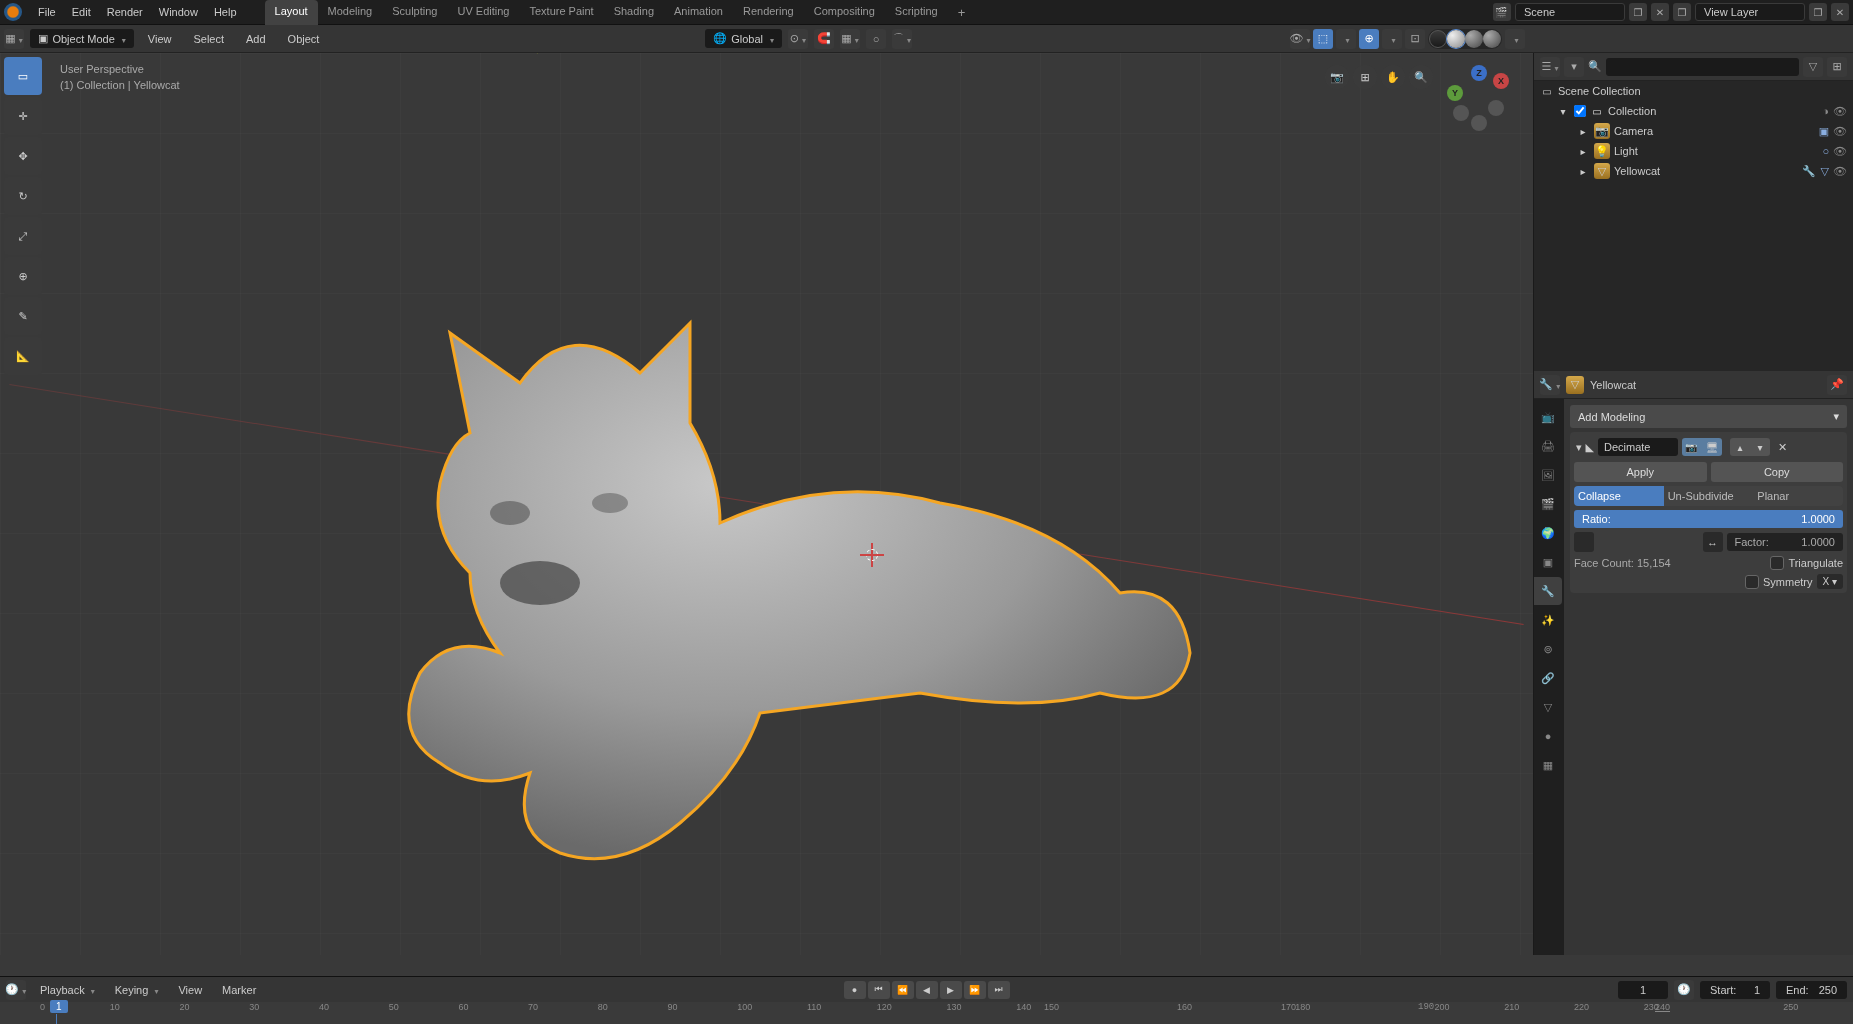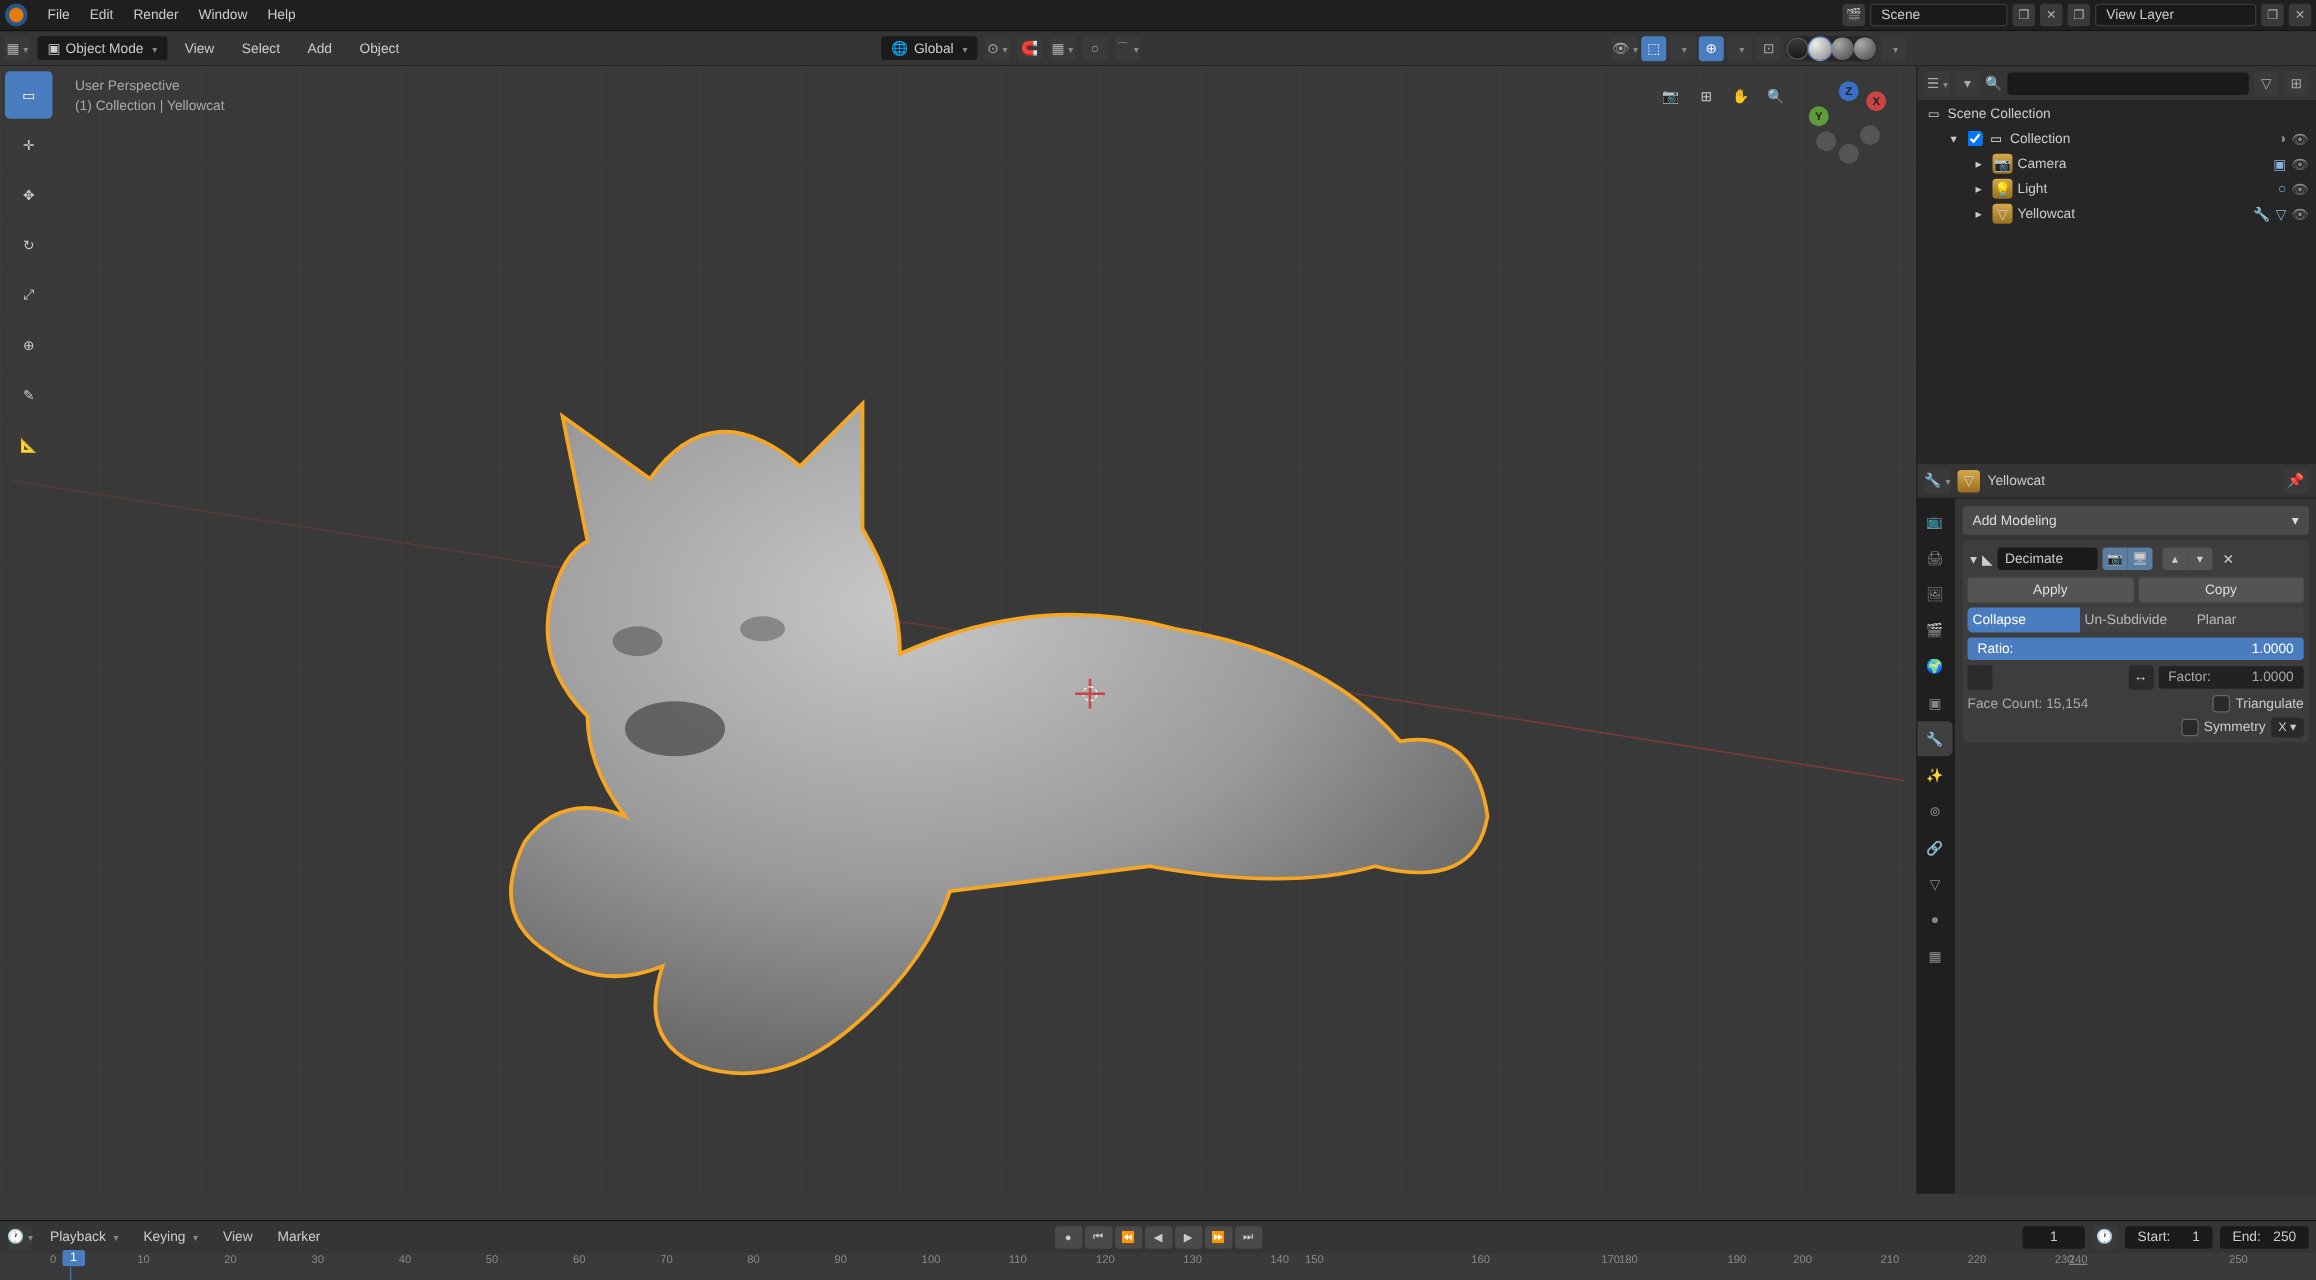--- a/index.html
+++ b/index.html
@@ -8,21 +8,21 @@
 
 .topbar { height: 25px; background: #1f1f1f; display: flex; align-items: center; padding: 0 4px; border-bottom: 1px solid #111; }
 .blender-logo { width: 18px; height: 18px; background: radial-gradient(circle, #e87d0d 40%, #265787 50%); border-radius: 50%; margin-right: 8px; }
 .menu-item { padding: 4px 8px; color: #ccc; cursor: pointer; }
 .workspace-tabs { display: flex; margin-left: 20px; }
 .ws-tab { padding: 5px 10px; color: #999; cursor: pointer; }
 .ws-tab.active { background: #424242; border-radius: 4px 4px 0 0; color: #fff; font-weight: 500; }
 .ws-plus { padding: 5px 10px; color: #999; cursor: pointer; font-size: 13px; }
 .topbar-right { margin-left: auto; display: flex; align-items: center; gap: 4px; }
 .scene-input { background: #1a1a1a; border: 1px solid #3a3a3a; color: #ccc; padding: 3px 8px; border-radius: 3px; width: 110px; height: 18px; font-size: 11px; }
-.layer-input { background: #1a1a1a; border: 1px solid #3a3a3a; color: #ccc; padding: 3px 8px; border-radius: 3px; width: 129px; height: 18px; font-size: 11px; }
+.layer-input { background: #1a1a1a; border: 1px solid #3a3a3a; color: #ccc; padding: 3px 8px; border-radius: 3px; width: 110px; height: 18px; font-size: 11px; }
 .small-btn { width: 18px; height: 18px; background: #3a3a3a; border-radius: 3px; display: flex; align-items: center; justify-content: center; cursor: pointer; color: #aaa; font-size: 10px; }
 
 
 .header-bar { height: 28px; background: #353535; display: flex; align-items: center; padding: 0 4px; border-bottom: 1px solid #222; gap: 6px; }
 .mode-selector { background: #1a1a1a; border-radius: 3px; padding: 3px 8px; display: flex; align-items: center; gap: 4px; }
 .header-menu { padding: 4px 8px; color: #ccc; cursor: pointer; }
 .header-center { margin-left: auto; display: flex; gap: 6px; align-items: center; }
 .orient-selector { background: #1a1a1a; border-radius: 3px; padding: 3px 8px; display: flex; align-items: center; gap: 4px; color: #ccc; }
 .header-right { margin-left: auto; display: flex; gap: 3px; align-items: center; padding-right: 4px; }
 .icon-btn { width: 20px; height: 20px; background: #3a3a3a; border-radius: 3px; display: flex; align-items: center; justify-content: center; cursor: pointer; color: #aaa; }
@@ -135,20 +135,33 @@
 <body>
 
 <div class="topbar">
   <div class="blender-logo"></div>
   <div class="menu-item">File</div>
   <div class="menu-item">Edit</div>
   <div class="menu-item">Render</div>
   <div class="menu-item">Window</div>
   <div class="menu-item">Help</div>
 
+  <div class="workspace-tabs">
+    <div class="ws-tab active">Layout</div>
+    <div class="ws-tab">Modeling</div>
+    <div class="ws-tab">Sculpting</div>
+    <div class="ws-tab">UV Editing</div>
+    <div class="ws-tab">Texture Paint</div>
+    <div class="ws-tab">Shading</div>
+    <div class="ws-tab">Animation</div>
+    <div class="ws-tab">Rendering</div>
+    <div class="ws-tab">Compositing</div>
+    <div class="ws-tab">Scripting</div>
+    <div class="ws-plus">+</div>
+  </div>
 
   <div class="topbar-right">
     <div class="small-btn">🎬</div>
     <input class="scene-input" value="Scene" style="">
     <div class="small-btn">❐</div>
     <div class="small-btn">✕</div>
     <div class="small-btn">❐</div>
     <input class="layer-input" value="View Layer" style="">
     <div class="small-btn">❐</div>
     <div class="small-btn">✕</div>
@@ -480,21 +493,21 @@
       <div class="tick" style="left: 667.577px;">90</div>
       <div class="tick" style="left: 737.308px;">100</div>
       <div class="tick" style="left: 807.038px;">110</div>
       <div class="tick" style="left: 876.769px;">120</div>
       <div class="tick" style="left: 946.5px;">130</div>
       <div class="tick" style="left: 1016.23px;">140</div>
       <div class="tick" style="left: 1044px;">150</div>
       <div class="tick" style="left: 1177px;">160</div>
       <div class="tick" style="left: 1281px;">170</div>
       <div class="tick" style="left: 1295.15px;">180</div>
-      <div class="tick" style="left: 1382px;">190</div>
+      <div class="tick" style="left: 1418px; font-family: Liberation Mono, monospace;">190</div>
       <div class="tick" style="left: 1434.62px;">200</div>
       <div class="tick" style="left: 1504.35px;">210</div>
       <div class="tick" style="left: 1574.08px;">220</div>
       <div class="tick" style="left: 1643.81px;">230</div>
       <div class="tick" style="left: 1655px; text-decoration: underline;">240</div>
       <div class="tick" style="left: 1783.27px;">250</div>
     </div>
 </div>
 
 </body></html>

